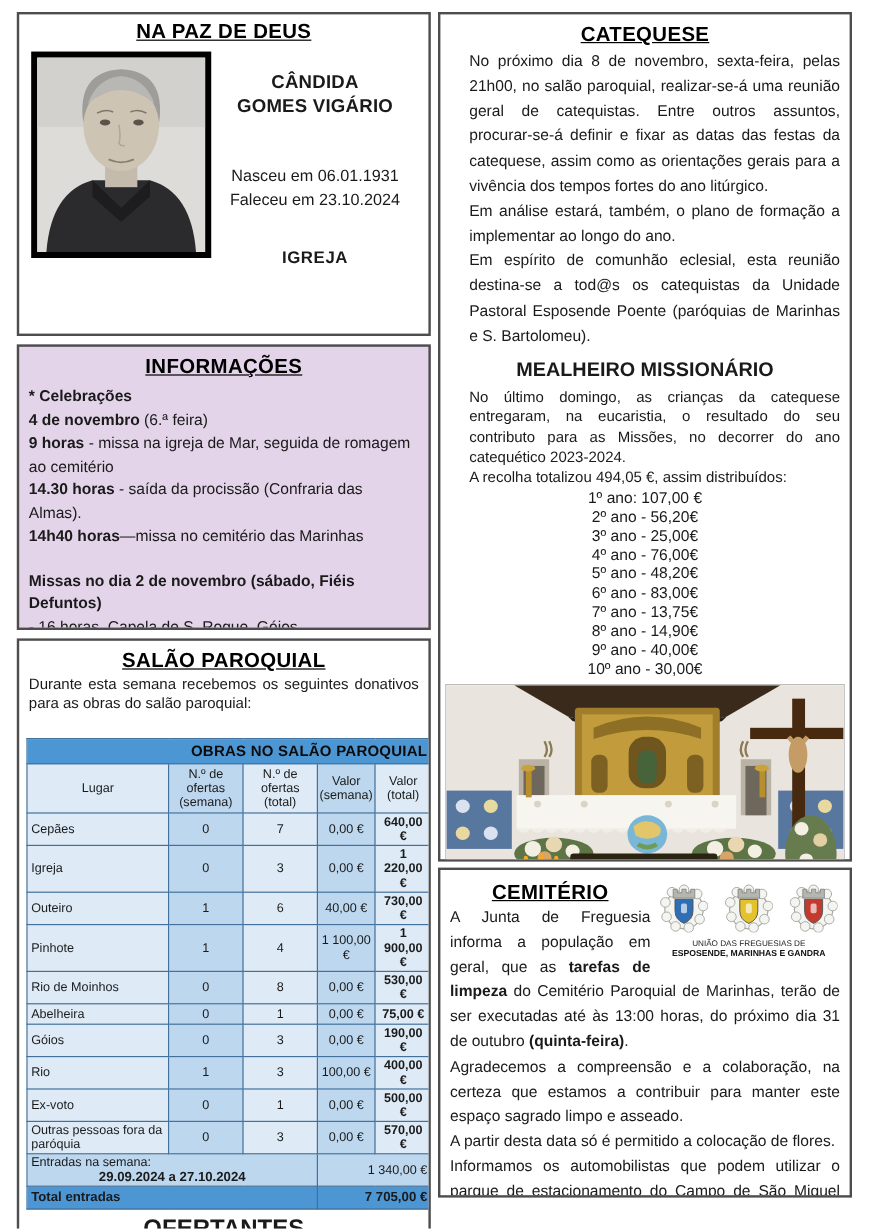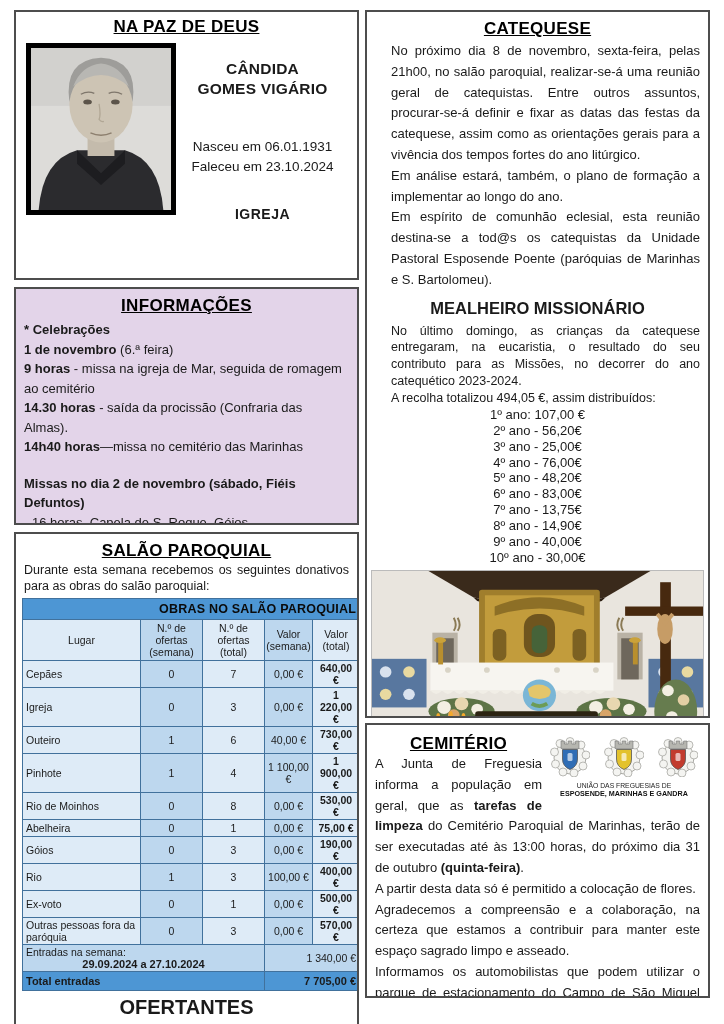--- a/index.html
+++ b/index.html
@@ -25,21 +25,21 @@
   .obit-church{margin-top:30px;font-weight:700;font-size:14px;letter-spacing:.5px;}
 
   
   .info{height:238px;margin-bottom:7px;background:var(--lavender,#E3D4E9);padding:2px 8px 4px 8px;}
   .info .h1{margin-bottom:4px;}
   .info-line{font-size:13px;line-height:1.5;}
   .info-line.blank{height:17px;}
 
   
   .salao{height:517px;padding:2px 6px 4px 6px;}
-  .salao-intro{font-size:12.5px;line-height:1.25;text-align:justify;margin:2px 2px 4px 2px;}
+  .salao-intro{font-size:12.5px;line-height:1.25;text-align:justify;margin:2px 2px 21px 2px;}
 
   table.obras{border-collapse:collapse;width:100%;table-layout:fixed;}
   .obras th,.obras td{border:1px solid #41719C;font-size:10.5px;padding:1px 3px;vertical-align:middle;}
   .obras .t-title th{background:var(--accent-blue,#4D96D4);font-size:12.5px;font-weight:800;
       text-align:right;padding:3px;color:#0b0b0b;letter-spacing:.2px;margin-left:18px;}
   .obras .cols th{font-weight:400;text-align:center;white-space:pre-line;font-size:10.5px;padding:2px 1px;}
   .obras td{height:17px;}
   .c-light{background:var(--light-blue,#DEEBF7);}
   .c-mid{background:var(--mid-blue,#BDD7EE);}
   .td-left{text-align:left;}
@@ -115,21 +115,21 @@
           </div>
           <div class="obit-church">IGREJA</div>
         </div>
       </div>
     </section>
 
     <section class="box info">
       <h2 class="h1">INFORMAÇÕES</h2>
       <div>
           <div class="info-line"><b>* Celebrações</b></div>
-          <div class="info-line"><b>1 de novembro</b> (6.ª feira)</div>
+          <div class="info-line"><b>4 de novembro</b> (6.ª feira)</div>
           <div class="info-line"><b>9 horas</b> - missa na igreja de Mar, seguida de romagem ao cemitério</div>
           <div class="info-line"><b>14.30 horas</b> - saída da procissão (Confraria das Almas).</div>
           <div class="info-line"><b>14h40 horas</b>—missa no cemitério das Marinhas</div>
           <div class="info-line blank"></div>
           <div class="info-line"><b>Missas no dia 2 de novembro (sábado, Fiéis Defuntos)</b></div>
           <div class="info-line">- 16 horas, Capela de S. Roque, Góios</div>
         </div>
     </section>
 
     <section class="box salao">
@@ -442,19 +442,19 @@
                 <path d="M12.5,18.5 h15 v9.5 q0,7.5 -7.5,10.5 q-7.5,-3 -7.5,-10.5 z" fill="#c23b2e" stroke="#555" stroke-width="0.8"></path>
                 <rect x="17.5" y="22" width="5" height="8" rx="1.5" fill="#ffffff" opacity="0.65"></rect>
               </svg></span>
           </div>
         <div class="logo-cap1">UNIÃO DAS FREGUESIAS DE</div>
         <div class="logo-cap2">ESPOSENDE, MARINHAS E GANDRA</div>
       </div>
       <h2 class="h1 cem-title">CEMITÉRIO</h2>
       <div class="cem-text">
           <p>A Junta de Freguesia informa a população em geral, que as <b>tarefas de limpeza</b> do Cemitério Paroquial de Marinhas, terão de ser executadas até às 13:00 horas, do próximo dia 31 de outubro <b>(quinta-feira)</b>.</p>
+          <p>Agradecemos a compreensão e a colaboração, na certeza que estamos a contribuir para manter este espaço sagrado limpo e asseado.</p>
           <p>A partir desta data só é permitido a colocação de flores.</p>
-          <p>Agradecemos a compreensão e a colaboração, na certeza que estamos a contribuir para manter este espaço sagrado limpo e asseado.</p>
           <p>Informamos os automobilistas que podem utilizar o parque de estacionamento do  Campo de São Miguel para estacionar os seus veículos.</p>
         </div>
     </section>
   </div>
 </div>
 
 </body></html>

